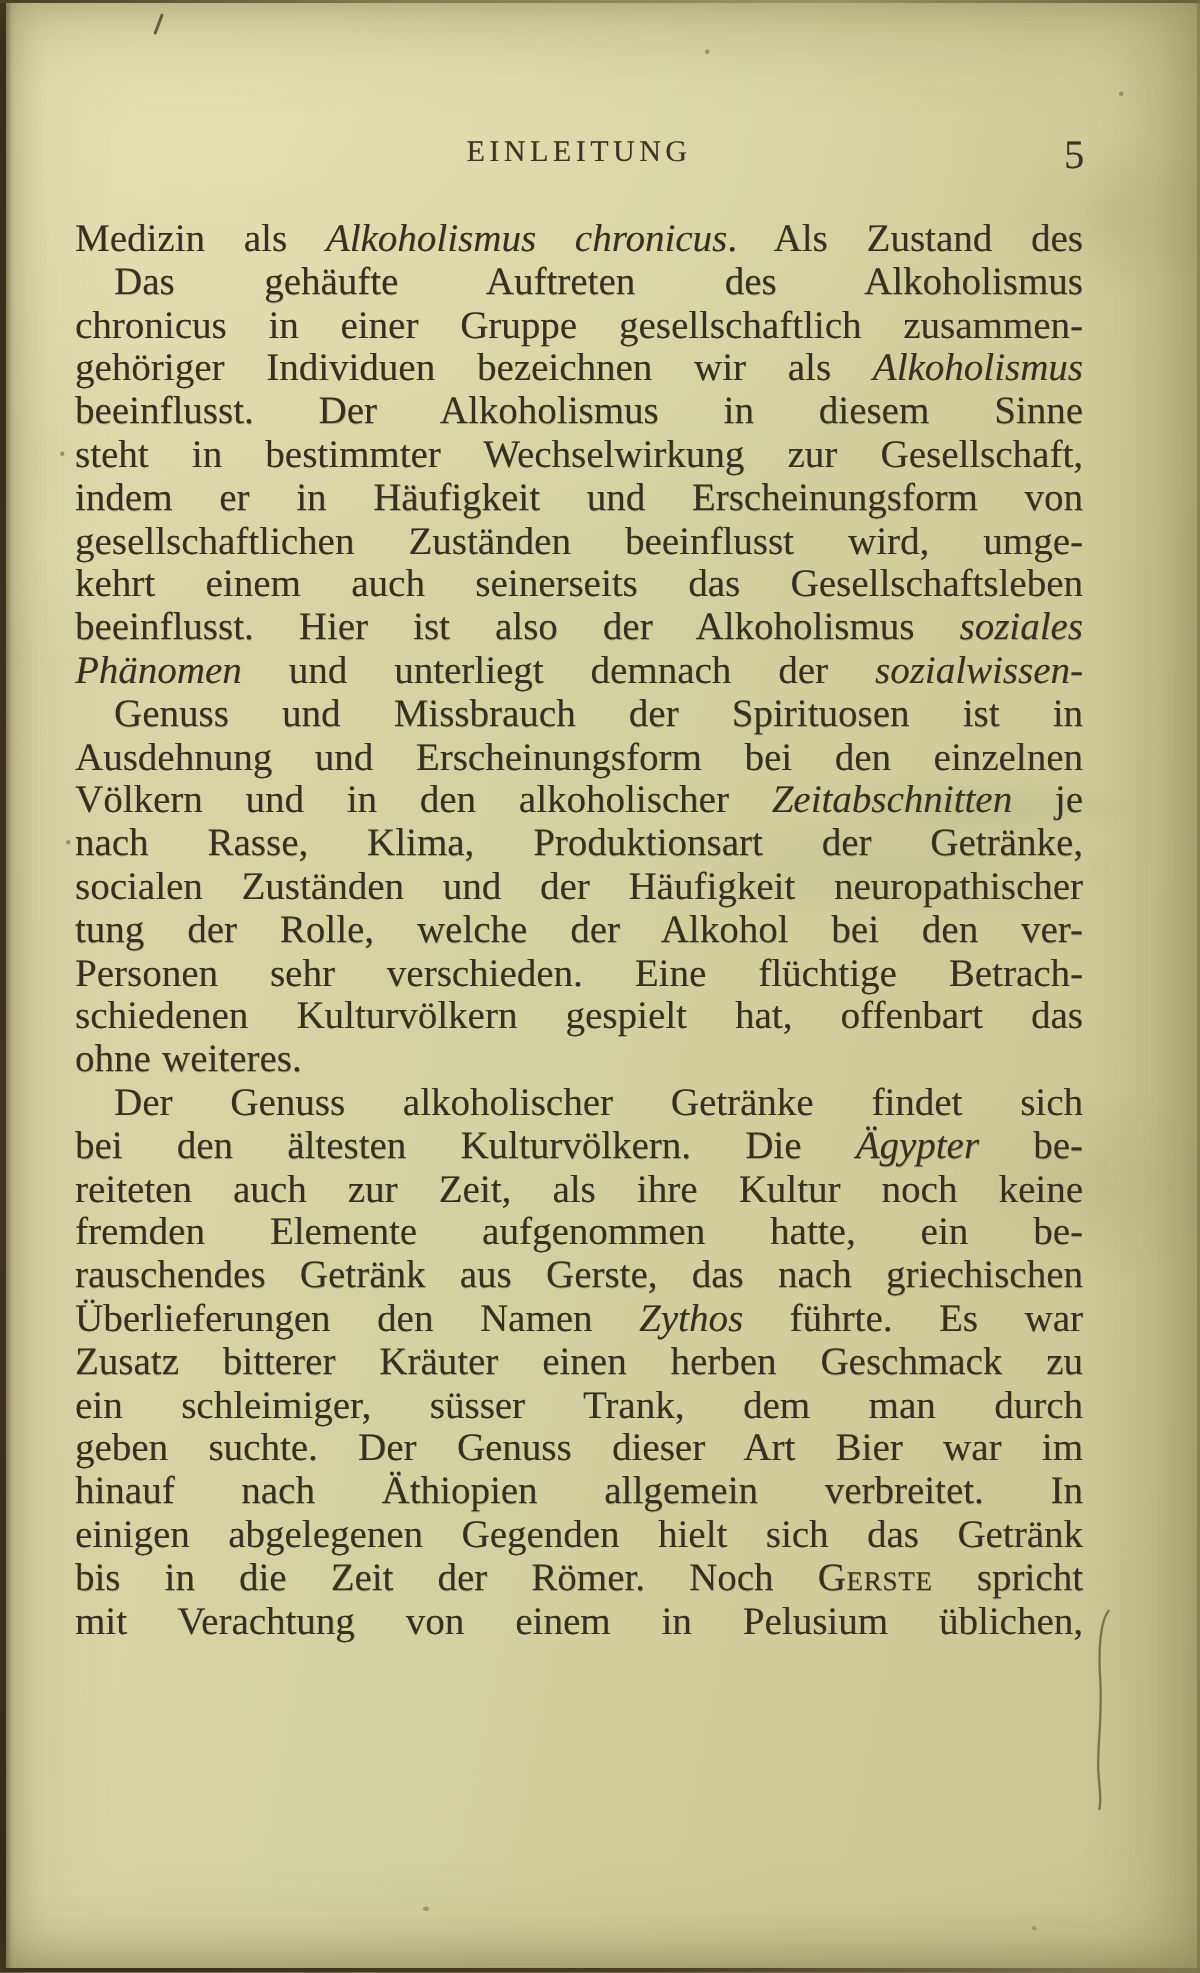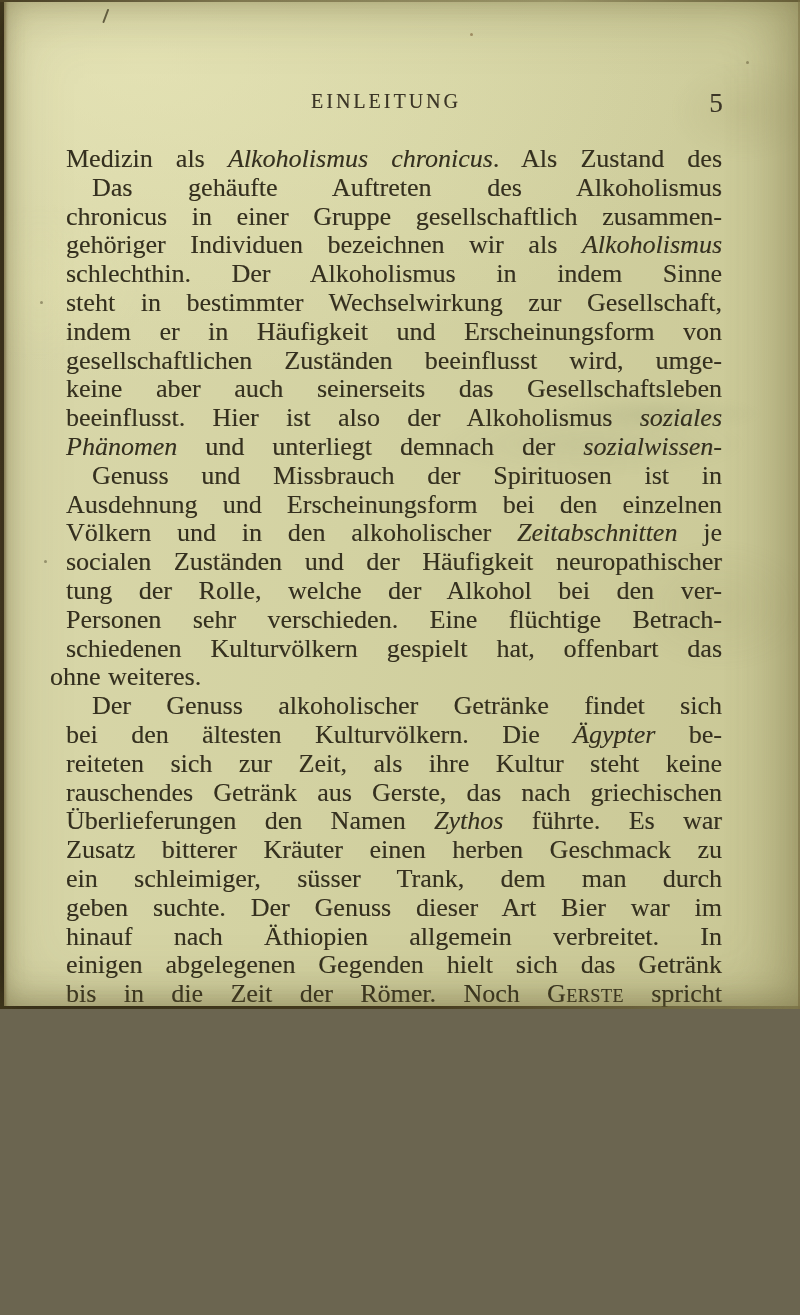--- a/index.html
+++ b/index.html
@@ -1,19 +1,19 @@
 <!DOCTYPE html>
 <html><head>
 <meta charset="utf-8">
 <style>
   html,body{margin:0;padding:0;}
   body{width:800px;height:1315px;overflow:hidden;background:#6b6550;}
 
   .page{
-    position:relative;width:800px;height:1009px;overflow:hidden;
+    position:relative;width:800px;height:1315px;overflow:hidden;
     background:
       radial-gradient(ellipse 900px 520px at 18% 6%, rgba(236,234,188,0.55), rgba(236,234,188,0) 62%),
       linear-gradient(102deg,#dad8ab 0%,#d3d2a2 45%,#c8c694 100%);
     font-family:"Liberation Serif","DejaVu Serif",serif;
   }
 
   
   .stains{
     position:absolute;inset:0;pointer-events:none;filter:blur(2px);
     background:
@@ -55,21 +55,21 @@
   }
 
   
   .text-block{
     position:absolute;left:50px;top:145px;width:672px;
     font-size:26px;line-height:28.8px;color:#35301f;
     text-shadow:0.35px 0.35px 0 rgba(53,48,31,0.35);
     word-spacing:1px;
   }
   .line{text-align:justify;white-space:nowrap;}
-  .line.just{text-align-last:justify;white-space:normal;margin-left:16px;}
+  .line.just{text-align-last:justify;white-space:normal;}
   .line.indent{text-indent:26px;}
   .it{font-style:italic;}
   .sc{font-variant:small-caps;letter-spacing:0.5px;}
 
   
   .margin-mark{position:absolute;left:729px;top:1072px;width:14px;height:136px;pointer-events:none;}
   .tick-mark{position:absolute;left:101px;top:9px;width:9px;height:15px;pointer-events:none;}
   .speck{position:absolute;border-radius:50%;pointer-events:none;}
 </style>
 </head>
@@ -82,38 +82,40 @@
   <div class="header">
     <span class="running-title">EINLEITUNG</span>
   </div>
   <div class="page-number">5</div>
 
   <div class="text-block">
       <div class="line just"><span>Medizin als </span><span class="it">Alkoholismus chronicus</span><span>. Als Zustand des</span></div>
       <div class="line indent just"><span>Das gehäufte Auftreten des Alkoholismus</span></div>
       <div class="line just"><span>chronicus in einer Gruppe gesellschaftlich zusammen-</span></div>
       <div class="line just"><span>gehöriger Individuen bezeichnen wir als </span><span class="it">Alkoholismus</span></div>
-      <div class="line just"><span>schlechthin. Der Alkoholismus in indem Sinne</span></div>
+      <div class="line just"><span>beeinflusst. Der Alkoholismus in diesem Sinne</span></div>
       <div class="line just"><span>steht in bestimmter Wechselwirkung zur Gesellschaft,</span></div>
       <div class="line just"><span>indem er in Häufigkeit und Erscheinungsform von</span></div>
       <div class="line just"><span>gesellschaftlichen Zuständen beeinflusst wird, umge-</span></div>
-      <div class="line just"><span>keine aber auch seinerseits das Gesellschaftsleben</span></div>
+      <div class="line just"><span>kehrt einem auch seinerseits das Gesellschaftsleben</span></div>
       <div class="line just"><span>beeinflusst. Hier ist also der Alkoholismus </span><span class="it">soziales</span></div>
       <div class="line just"><span class="it">Phänomen</span><span> und unterliegt demnach der </span><span class="it">sozialwissen-</span></div>
       <div class="line indent just"><span>Genuss und Missbrauch der Spirituosen ist in</span></div>
       <div class="line just"><span>Ausdehnung und Erscheinungsform bei den einzelnen</span></div>
       <div class="line just"><span>Völkern und in den alkoholischer </span><span class="it">Zeitabschnitten</span><span> je</span></div>
+      <div class="line just"><span>nach Rasse, Klima, Produktionsart der Getränke,</span></div>
       <div class="line just"><span>socialen Zuständen und der Häufigkeit neuropathischer</span></div>
       <div class="line just"><span>tung der Rolle, welche der Alkohol bei den ver-</span></div>
       <div class="line just"><span>Personen sehr verschieden. Eine flüchtige Betrach-</span></div>
       <div class="line just"><span>schiedenen Kulturvölkern gespielt hat, offenbart das</span></div>
       <div class="line"><span>ohne weiteres.</span></div>
       <div class="line indent just"><span>Der Genuss alkoholischer Getränke findet sich</span></div>
       <div class="line just"><span>bei den ältesten Kulturvölkern. Die </span><span class="it">Ägypter</span><span> be-</span></div>
-      <div class="line just"><span>reiteten sich zur Zeit, als ihre Kultur steht keine</span></div>
+      <div class="line just"><span>reiteten auch zur Zeit, als ihre Kultur noch keine</span></div>
+      <div class="line just"><span>fremden Elemente aufgenommen hatte, ein be-</span></div>
       <div class="line just"><span>rauschendes Getränk aus Gerste, das nach griechischen</span></div>
       <div class="line just"><span>Überlieferungen den Namen </span><span class="it">Zythos</span><span> führte. Es war</span></div>
       <div class="line just"><span>Zusatz bitterer Kräuter einen herben Geschmack zu</span></div>
       <div class="line just"><span>ein schleimiger, süsser Trank, dem man durch</span></div>
       <div class="line just"><span>geben suchte. Der Genuss dieser Art Bier war im</span></div>
       <div class="line just"><span>hinauf nach Äthiopien allgemein verbreitet. In</span></div>
       <div class="line just"><span>einigen abgelegenen Gegenden hielt sich das Getränk</span></div>
       <div class="line just"><span>bis in die Zeit der Römer. Noch </span><span class="sc">Gerste</span><span> spricht</span></div>
       <div class="line just"><span>mit Verachtung von einem in Pelusium üblichen,</span></div>
     </div>

